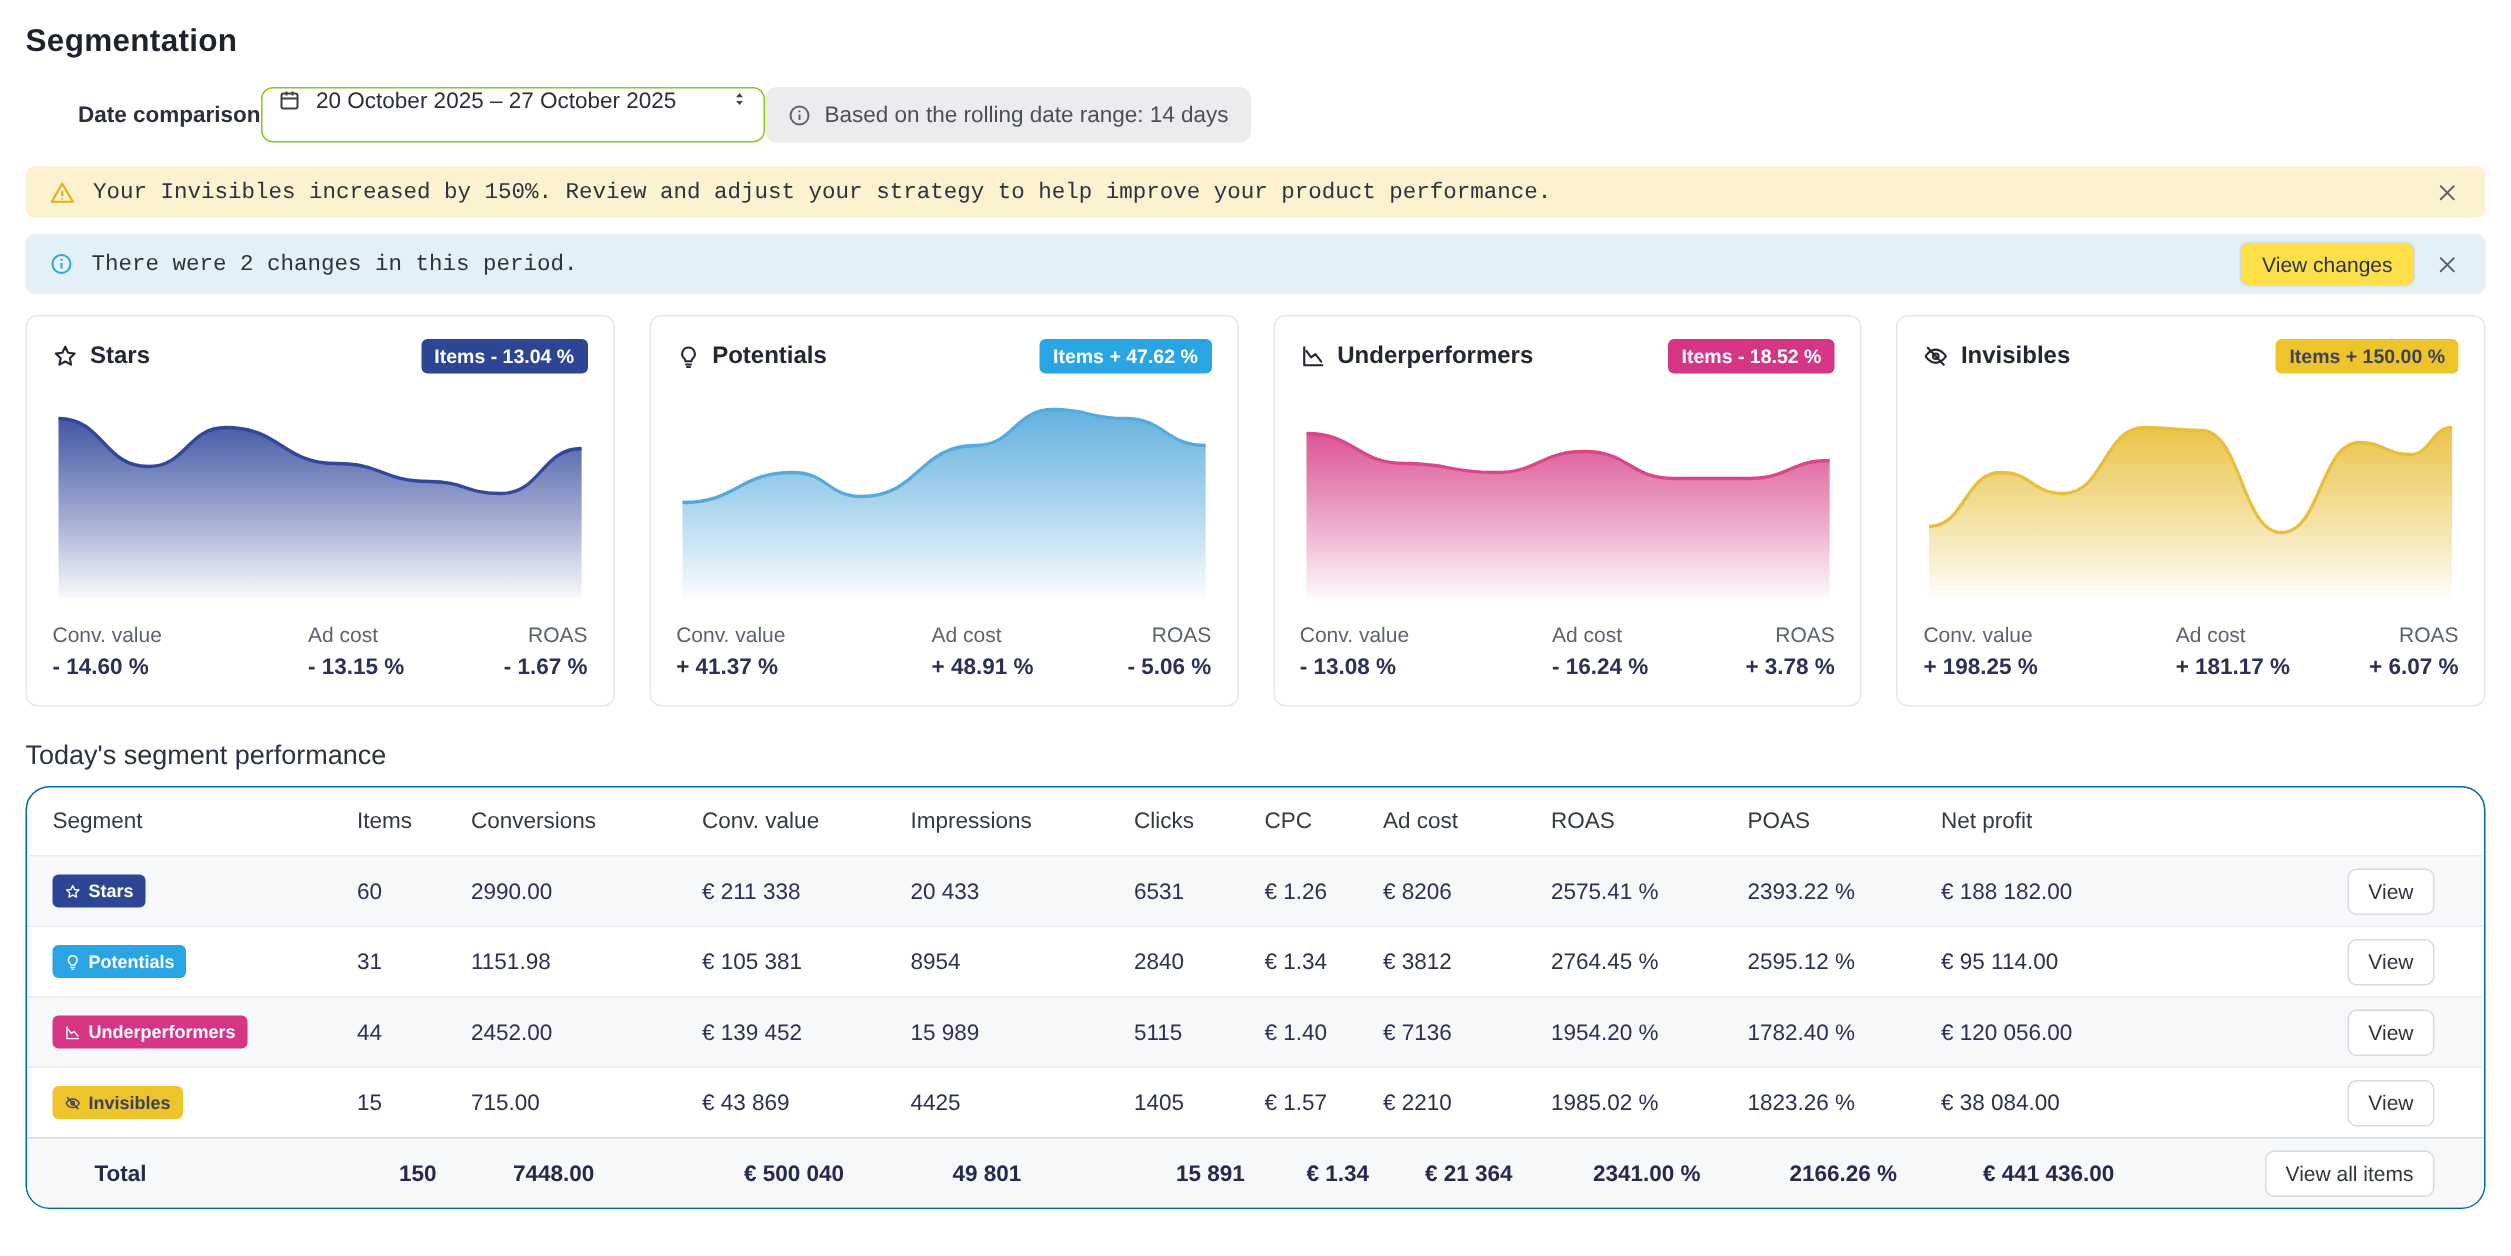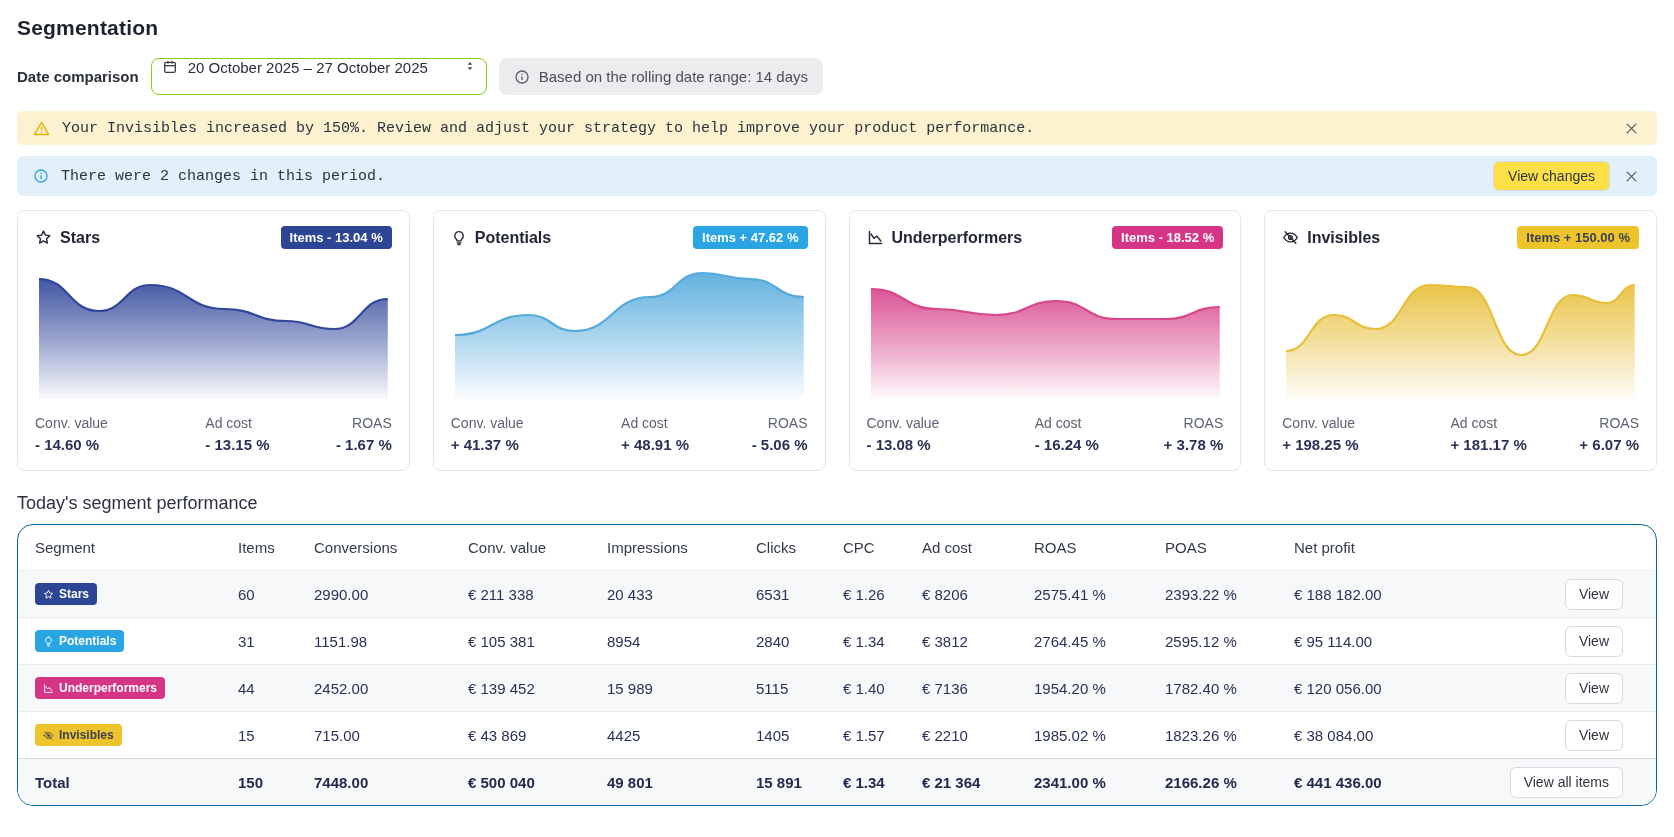--- a/index.html
+++ b/index.html
@@ -2,21 +2,21 @@
 <html><head>
 <meta charset="utf-8">
 <style>
   * { box-sizing: border-box; margin: 0; padding: 0; }
   html,body { background:#ffffff; font-family:"Liberation Sans", sans-serif; color:#262b36; }
   .page { width:1674px; padding:12px 17px 20px 17px; }
 
   h1.page-title { font-size:21px; font-weight:700; color:#1e222c; letter-spacing:.2px; margin:4px 0 18px 0; }
 
   
-  .toolbar { display:flex; align-items:center; gap:12px; margin-bottom:16px; }
+  .toolbar { display:flex; align-items:center; margin-bottom:16px;margin-left:35px; }
   .toolbar-label { font-size:15px; font-weight:700; color:#2a2f3a; }
   .date-select { display:inline-flex; align-items:flex-start; gap:10px; min-width:336px; height:37px;
     padding:0 10px; border:1px solid #84cc16; border-radius:8px; background:#fff; cursor:pointer; }
   .date-select .ds-text { font-size:15px; color:#2a2f3a; flex:1; text-align:left; }
   .info-pill { display:inline-flex; align-items:center; gap:9px; height:37px; padding:0 15px;
     border-radius:8px; background:#ececee; font-size:15px; color:#4a4f59; }
 
   
   .banner { display:flex; align-items:center; gap:12px; border-radius:6px; padding:0 16px; margin-bottom:11px; }
   .banner.warning { background:#fdf2cf; height:34px; }
@@ -48,21 +48,21 @@
   .seg-table { border:1px solid #0369a1; border-radius:16px; overflow:hidden; }
   .t-row { display:grid; align-items:center;
     grid-template-columns:203px 76px 154px 139px 149px 87px 79px 112px 131px 129px 157px 1fr;
     padding:0 17px; height:47px; border-top:1px solid #e9ebee; }
   .t-row.t-head { height:45px; border-top:none; }
   .t-row.striped { background:#f7f8f9; }
   .t-head .t-cell { font-size:15px; font-weight:500; color:#333a46; }
   .t-cell { font-size:15px; color:#2a3154; text-align:left; padding-right:8px; white-space:nowrap; }
   .t-cell.action { text-align:right; padding-right:16px; }
   .t-row.total { border-top:1px solid #d6dade; background:#f7f8f9; }
-  .t-row.total .t-cell { font-weight:700; color:#232a4e; }
+  .t-row.total .t-cell { font-weight:700; color:#232a4e;margin-left:28px; }
   .seg-pill { display:inline-flex; align-items:center; gap:5px; font-size:12px; font-weight:600;
     padding:4px 8px; border-radius:4px; }
   .view-btn { background:#fff; border:1px solid #d6dade; border-radius:6px; height:31px; padding:0 13px;
     font-size:14px; color:#2f3440; cursor:pointer; font-family:inherit; }
 </style>
 </head>
 <body>
 
 <div class="page">
 

